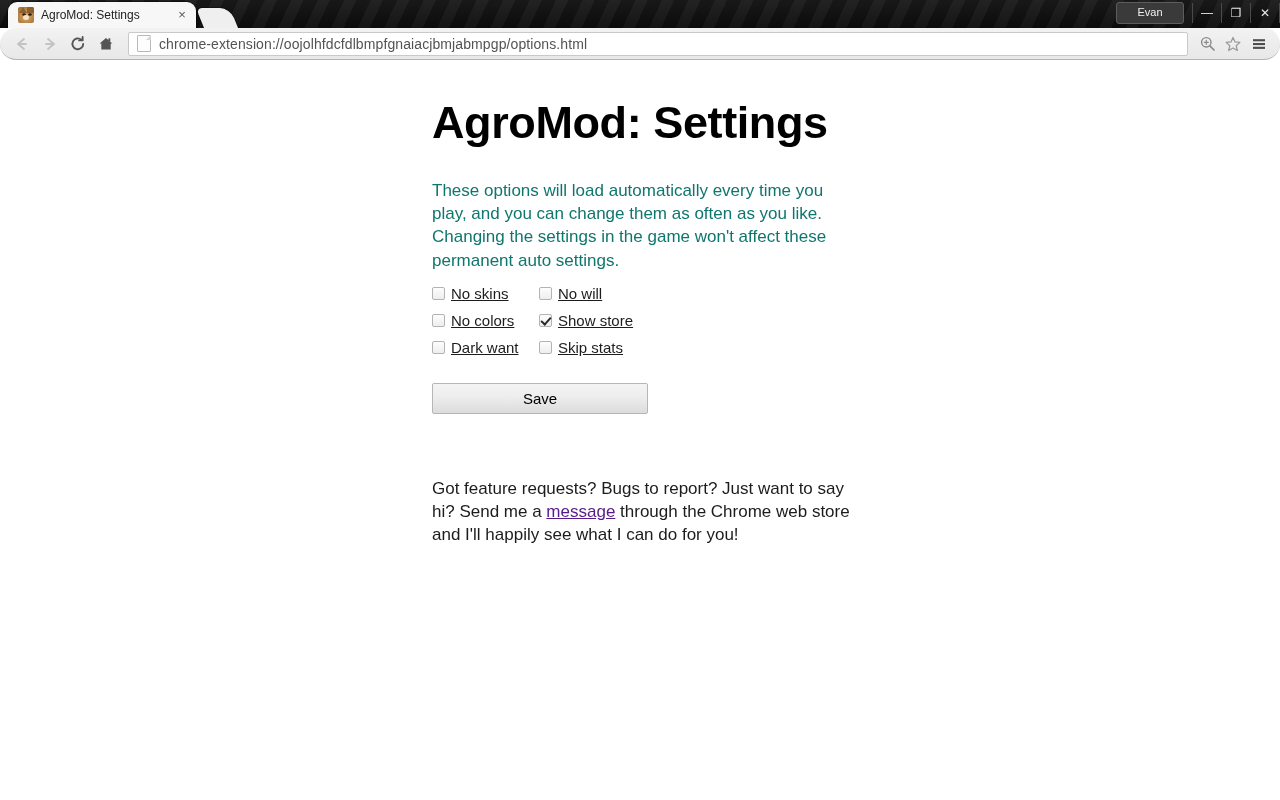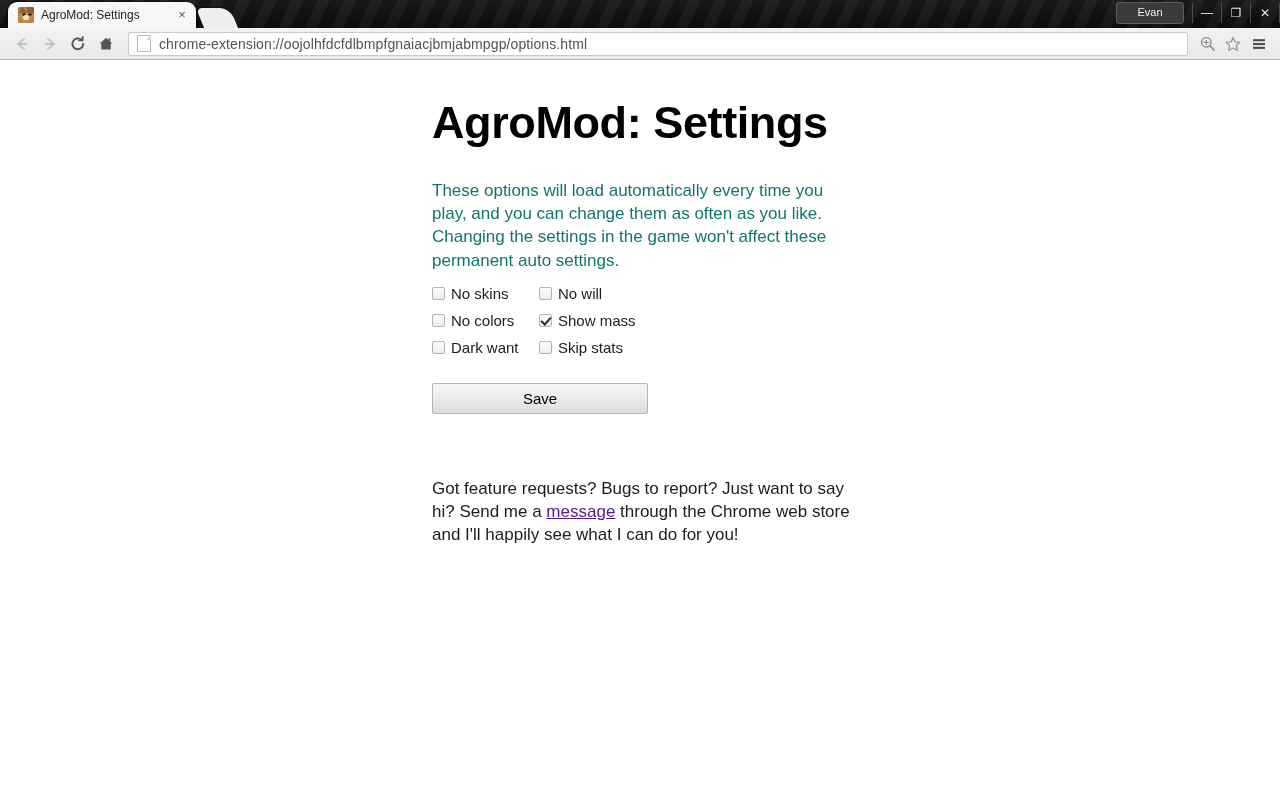--- a/index.html
+++ b/index.html
@@ -173,20 +173,21 @@
 
   
   .toolbar {
     height: 32px;
     background: linear-gradient(180deg, #f2f2f2 0%, #e8e8e8 100%);
     border-bottom: 1px solid #b5b5b5;
     display: flex;
     align-items: center;
     padding: 0 8px;
     box-sizing: border-box;
+    border-radius: 16px;
   }
 
   .nav-btn {
     width: 28px;
     height: 26px;
     display: flex;
     align-items: center;
     justify-content: center;
     cursor: pointer;
     flex: 0 0 auto;
@@ -306,20 +307,21 @@
     width: 230px;
   }
 
   .cb-item {
     display: flex;
     align-items: center;
     font-size: 15px;
     color: #1c1c1c;
     line-height: 18px;
     white-space: nowrap;
+    text-decoration: underline;
   }
 
   .cb-box {
     width: 13px;
     height: 13px;
     flex: 0 0 13px;
     margin-right: 6px;
     box-sizing: border-box;
     border: 1px solid #b3b3b3;
     border-radius: 2px;
@@ -466,21 +468,21 @@
           <span class="cb-box"></span>
           <span>No will</span>
         </label>
 
         <label class="cb-item">
           <span class="cb-box"></span>
           <span>No colors</span>
         </label>
         <label class="cb-item">
           <span class="cb-box checked"></span>
-          <span>Show mass</span>
+          <span>Show store</span>
         </label>
 
         <label class="cb-item">
           <span class="cb-box"></span>
           <span>Dark want</span>
         </label>
         <label class="cb-item">
           <span class="cb-box"></span>
           <span>Skip stats</span>
         </label>

